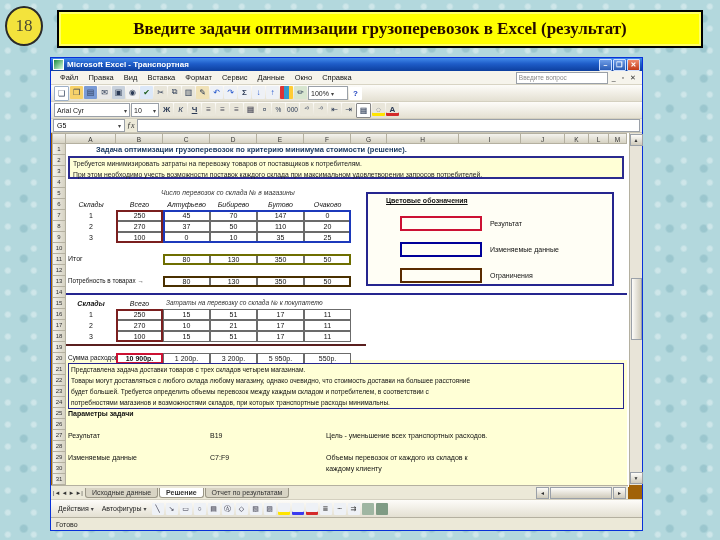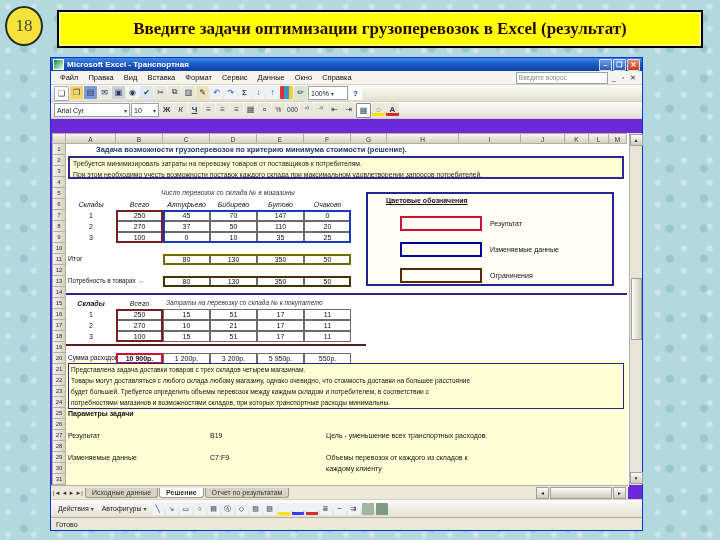--- a/index.html
+++ b/index.html
@@ -14,21 +14,21 @@
 
   
   .badge{left:5px;top:6px;width:38px;height:40px;border-radius:50%;
          background:#f3e33c;border:2px solid #2a2a2a;display:flex;align-items:center;justify-content:center;
          font-family:"Liberation Serif",serif;font-size:17px;color:#4a4a33;}
   .banner{left:57px;top:10px;width:646px;height:38px;background:#ffff00;border:2px solid #000;
           box-shadow:inset 0 0 0 2px #ffff66;display:flex;align-items:center;justify-content:center;}
   .banner span{font-family:"Liberation Serif",serif;font-weight:bold;font-size:17px;color:#250b00;}
 
   
-  .win{left:50px;top:57px;width:593px;height:474px;background:#6d28d9;border:1px solid #0831d9;}
+  .win{left:50px;top:57px;width:593px;height:474px;background:#a16207;border:1px solid #0831d9;}
   .tbar{left:0;top:0;right:0;height:13px;background:linear-gradient(180deg,#418aea 0%,#1e5cc8 45%,#0d3f9e 100%);
         display:flex;align-items:center;padding:0 2px;color:#fff;font-size:8px;font-weight:bold;}
   .tbar .appicon{width:9px;height:9px;background:linear-gradient(135deg,#1c8a3f,#d9ffe0);border:1px solid #fff;margin-right:3px;}
   .tbtns{margin-left:auto;display:flex;gap:1px;}
   .tbtn{width:11px;height:10px;font-size:7px;line-height:9px;text-align:center;color:#fff;
         background:linear-gradient(180deg,#6f9ee8,#2a5bb4);border:1px solid #cfe0ff;border-radius:1px;}
   .tbtn.close{background:linear-gradient(180deg,#ef8a6d,#c33a17);}
   .menubar{left:0;top:13px;right:0;height:14px;background:#f6f4ec;border-bottom:1px solid #d8d4c4;
            display:flex;align-items:center;padding:0 4px;font-size:7.5px;color:#111;}
   .menubar .mi{padding:1px 5px;}
@@ -215,20 +215,28 @@
         <span data-name="inc-decimal-icon" class="icon">⁺⁰</span>
         <span data-name="dec-decimal-icon" class="icon">⁻⁰</span>
         <span data-name="dec-indent-icon" class="icon">⇤</span>
         <span data-name="inc-indent-icon" class="icon">⇥</span>
         <span data-name="borders-icon" class="icon">▦</span>
         <span data-name="fill-color-icon" class="icon">◌</span>
         <span data-name="font-color-icon" class="icon">А</span>
       </span>
   </div>
 
+  <div class="abs fbar" data-name="formula-bar">
+    <span class="namebox" data-name="name-box">
+      <span data-name="name-box-value">G5</span>
+      <span class="dd" style="margin-left:auto" data-name="chevron-down-icon">▾</span>
+    </span>
+    <span class="fx" data-name="fx-icon">ƒx</span>
+    <span class="ffield" data-name="formula-input"></span>
+  </div>
 
   <div class="abs sheet" data-name="worksheet">
     <div class="abs corner" data-name="select-all-corner"></div>
     <div class="abs colhdr" data-name="column-headers">
         <span data-name="column-header" style="width: 50px;">A</span>
         <span data-name="column-header" style="width: 47px;">B</span>
         <span data-name="column-header" style="width: 47px;">C</span>
         <span data-name="column-header" style="width: 47px;">D</span>
         <span data-name="column-header" style="width: 47px;">E</span>
         <span data-name="column-header" style="width: 47px;">F</span>
@@ -271,21 +279,21 @@
         <span data-name="row-header">28</span>
         <span data-name="row-header">29</span>
         <span data-name="row-header">30</span>
         <span data-name="row-header">31</span>
       </div>
 
     <div class="abs cells" data-name="cells-area">
 
       <div class="abs yellowband" style="left:0;top:216px;width:561px;height:127px;" data-name="yellow-region"></div>
 
-      <div class="txt" style="left:30px;top:1px;font-weight:bold;color:#17375e;font-size:7.5px;" data-name="sheet-main-title">Задача возможности грузоперевозок по критерию минимума стоимости (решение).</div>
+      <div class="txt" style="left:30px;top:1px;font-weight:bold;color:#17375e;font-size:7.5px;" data-name="sheet-main-title">Задача оптимизации грузоперевозок по критерию минимума стоимости (решение).</div>
 
       <div class="abs notebox" style="left:2px;top:12px;width:556px;height:23px;" data-name="note-box">
         <div data-name="note-line-1" style="white-space:nowrap;overflow:hidden;">Требуется минимизировать затраты на перевозку товаров от поставщиков к потребителям.</div>
         <div data-name="note-line-2" style="white-space:nowrap;overflow:hidden;">При этом необходимо учесть возможности поставок каждого склада при максимальном удовлетворении запросов потребителей.</div>
       </div>
 
       <div class="txt ital" style="left:95px;top:45px;color:#333;font-size:6.8px;" data-name="shipments-caption">Число перевозок со склада № в магазины</div>
       <div class="r" style="left:0;top:55px;" data-name="shipments-header-row">
         <span class="c nb wA ital" data-name="header-sklady">Склады</span>
         <span class="c nb w47 ital" data-name="header-vsego">Всего</span>

